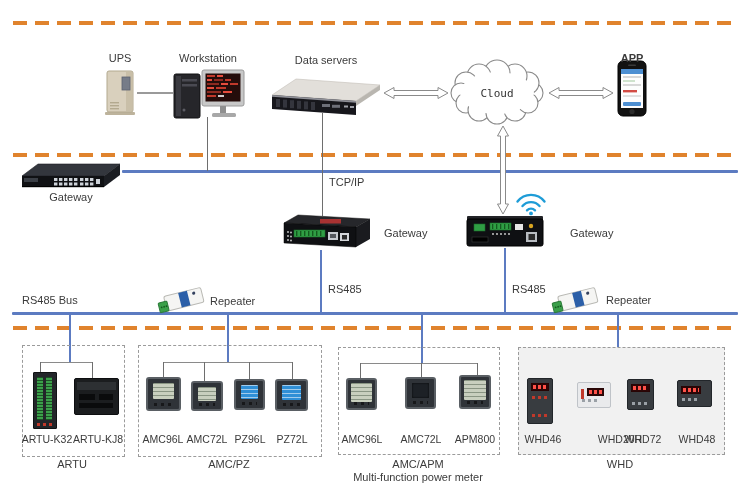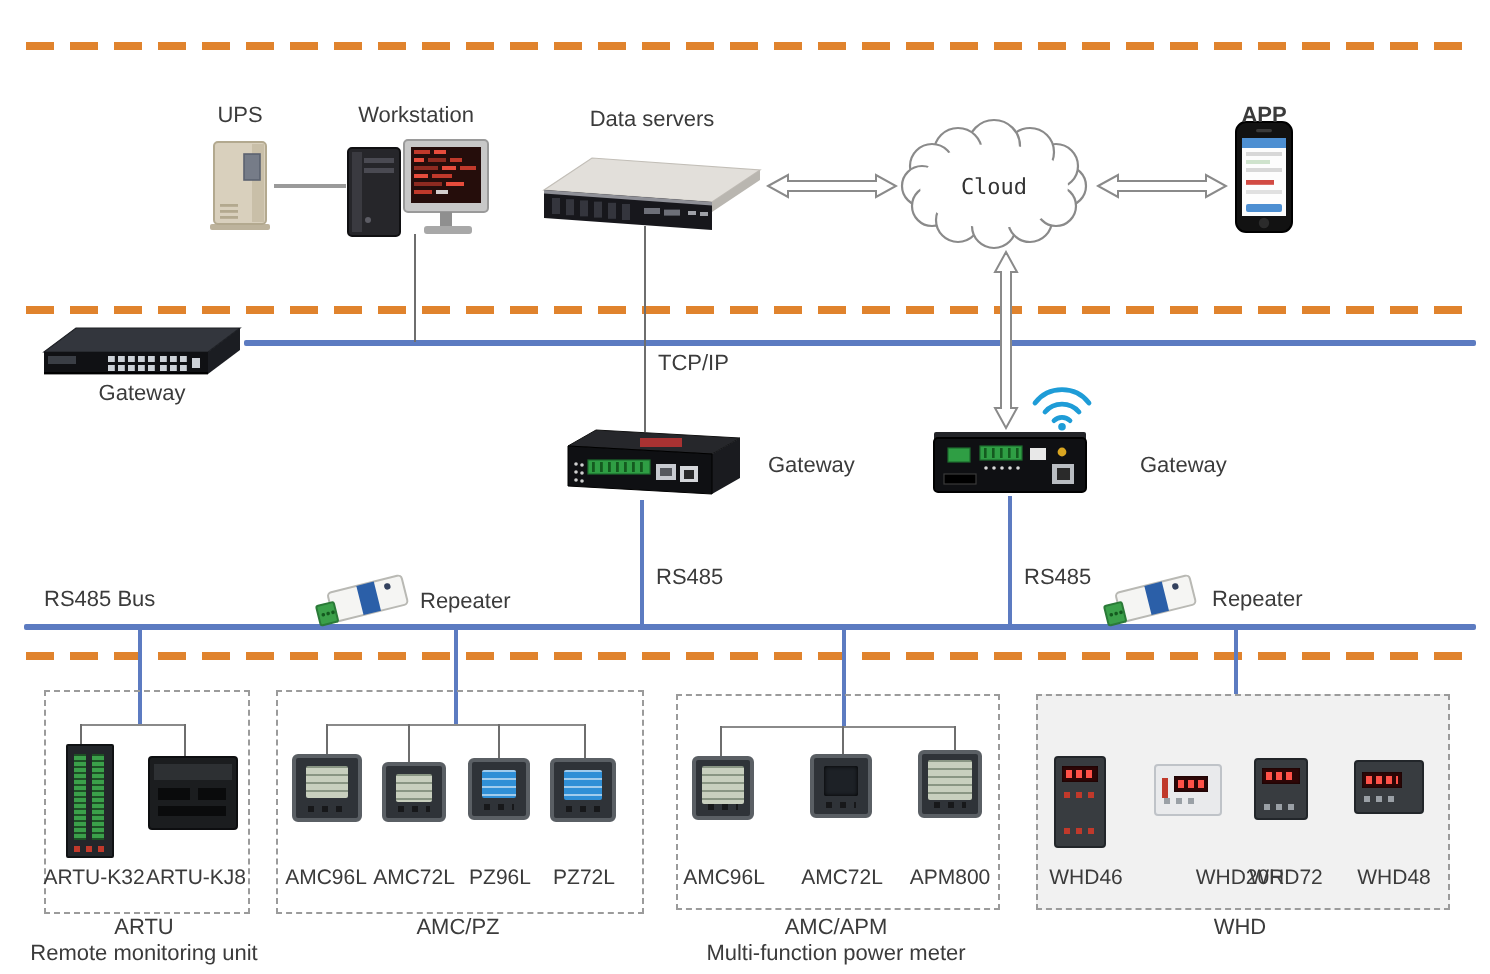--- a/index.html
+++ b/index.html
@@ -392,19 +392,18 @@
   <div class="lbl sm c" style="left:292px;top:433px;">PZ72L</div>
   <div class="lbl sm c" style="left:362px;top:433px;">AMC96L</div>
   <div class="lbl sm c" style="left:421px;top:433px;">AMC72L</div>
   <div class="lbl sm c" style="left:475px;top:433px;">APM800</div>
   <div class="lbl sm c" style="left:543px;top:433px;">WHD46</div>
   <div class="lbl sm c" style="left:620px;top:433px;">WHD20R</div>
   <div class="lbl sm c" style="left:643px;top:433px;">WHD72</div>
   <div class="lbl sm c" style="left:697px;top:433px;">WHD48</div>
 
   <div class="lbl c" style="left:72px;top:458px;">ARTU</div>
-  <div class="lbl c" style="left:72px;top:471px;">Remote monitoring unit</div>
   <div class="lbl c" style="left:229px;top:458px;">AMC/PZ</div>
   <div class="lbl c" style="left:418px;top:458px;">AMC/APM</div>
   <div class="lbl c" style="left:418px;top:471px;">Multi-function power meter</div>
   <div class="lbl c" style="left:620px;top:458px;">WHD</div>
 
 </div>
 
 </body></html>

